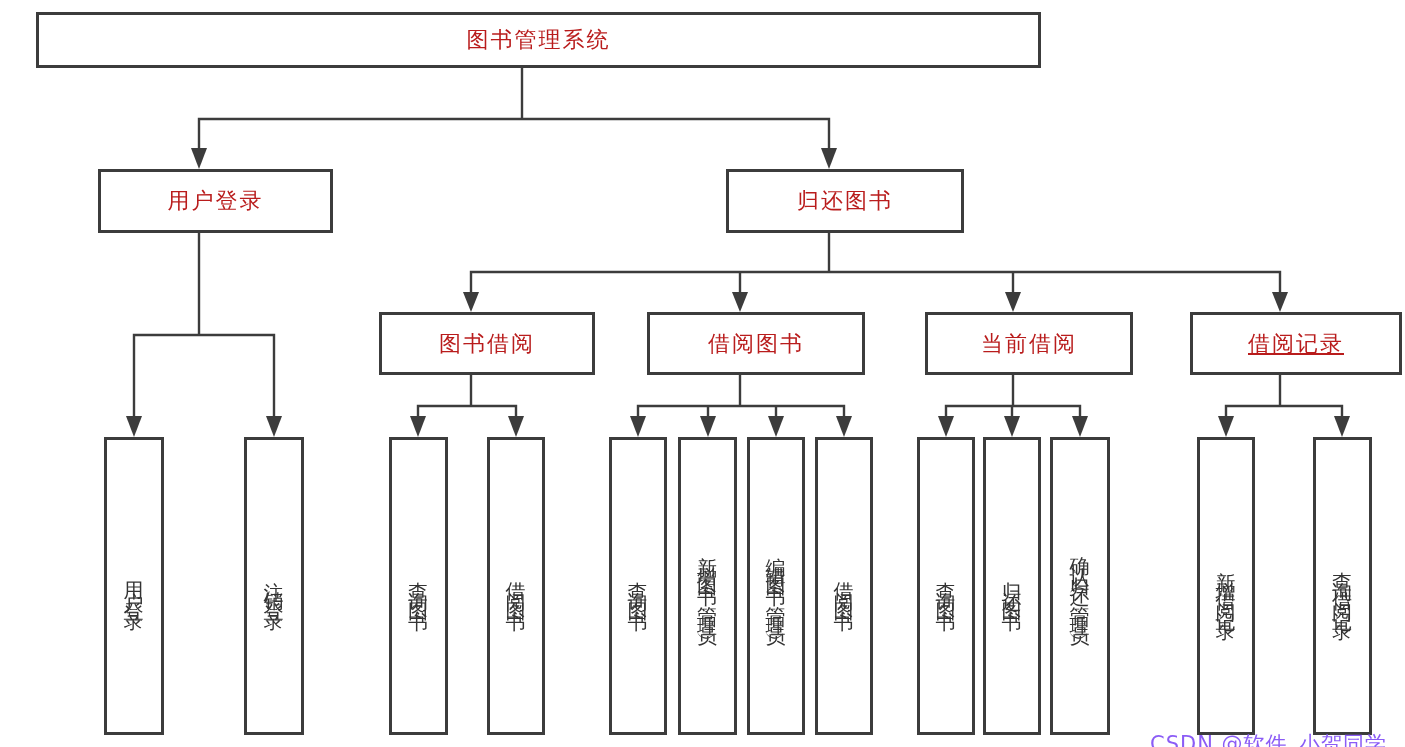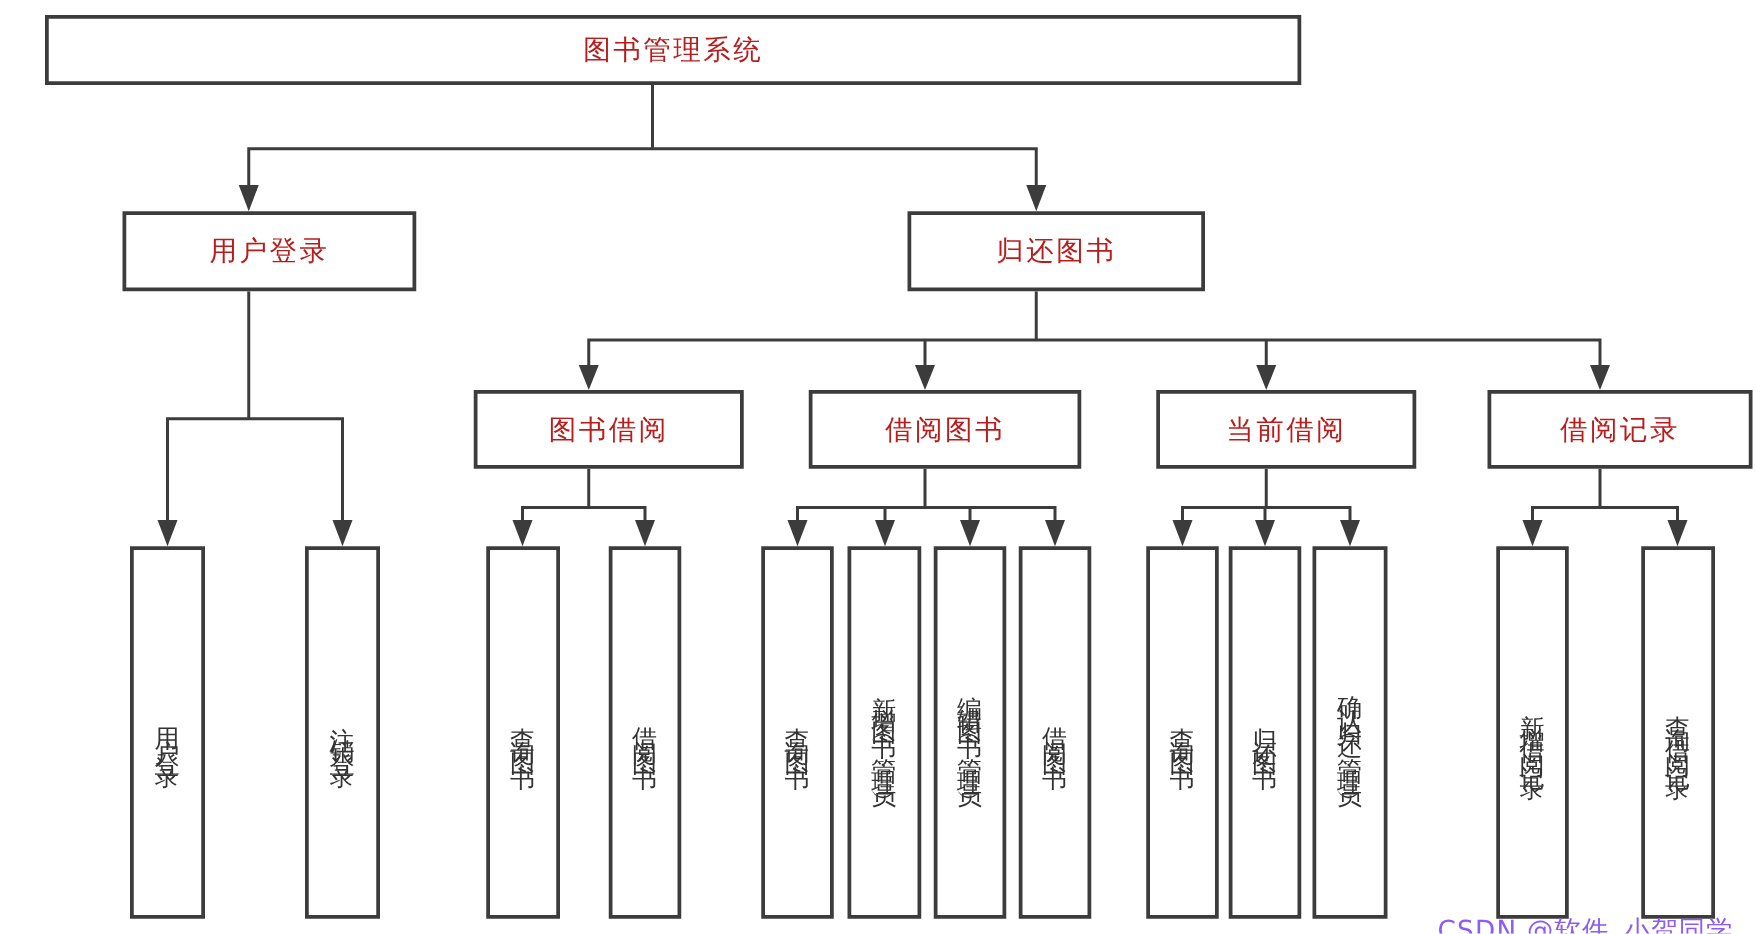--- a/index.html
+++ b/index.html
@@ -104,21 +104,21 @@
 
   <div class="node" style="left:363px;top:312px;width:216px;height:63px;">
     <span>图书借阅</span>
   </div>
   <div class="node" style="left:631px;top:312px;width:218px;height:63px;">
     <span>借阅图书</span>
   </div>
   <div class="node" style="left:909px;top:312px;width:208px;height:63px;">
     <span>当前借阅</span>
   </div>
-  <div class="node" style="left:1174px;top:312px;width:212px;height:63px;">
+  <div class="node" style="left:1174px;top:312px;width:212px;height:63px;text-decoration:underline;">
     <span>借阅记录</span>
   </div>
 
   <div class="vnode" style="left:104px;top:437px;width:60px;height:298px;">
     <span>用户登录</span>
   </div>
   <div class="vnode" style="left:244px;top:437px;width:60px;height:298px;">
     <span>注销登录</span>
   </div>
 

